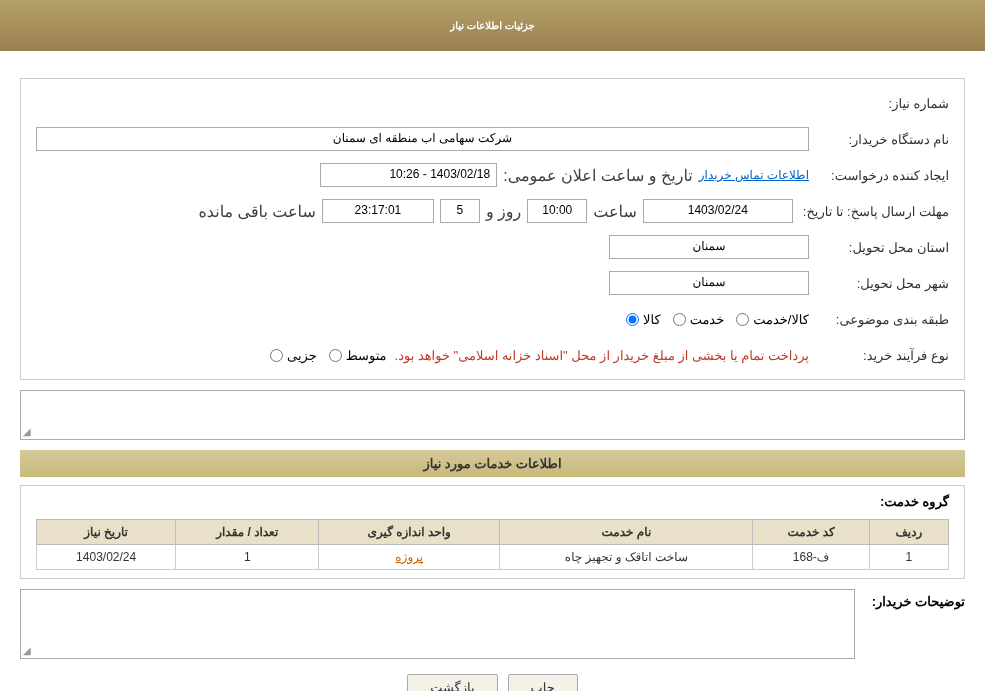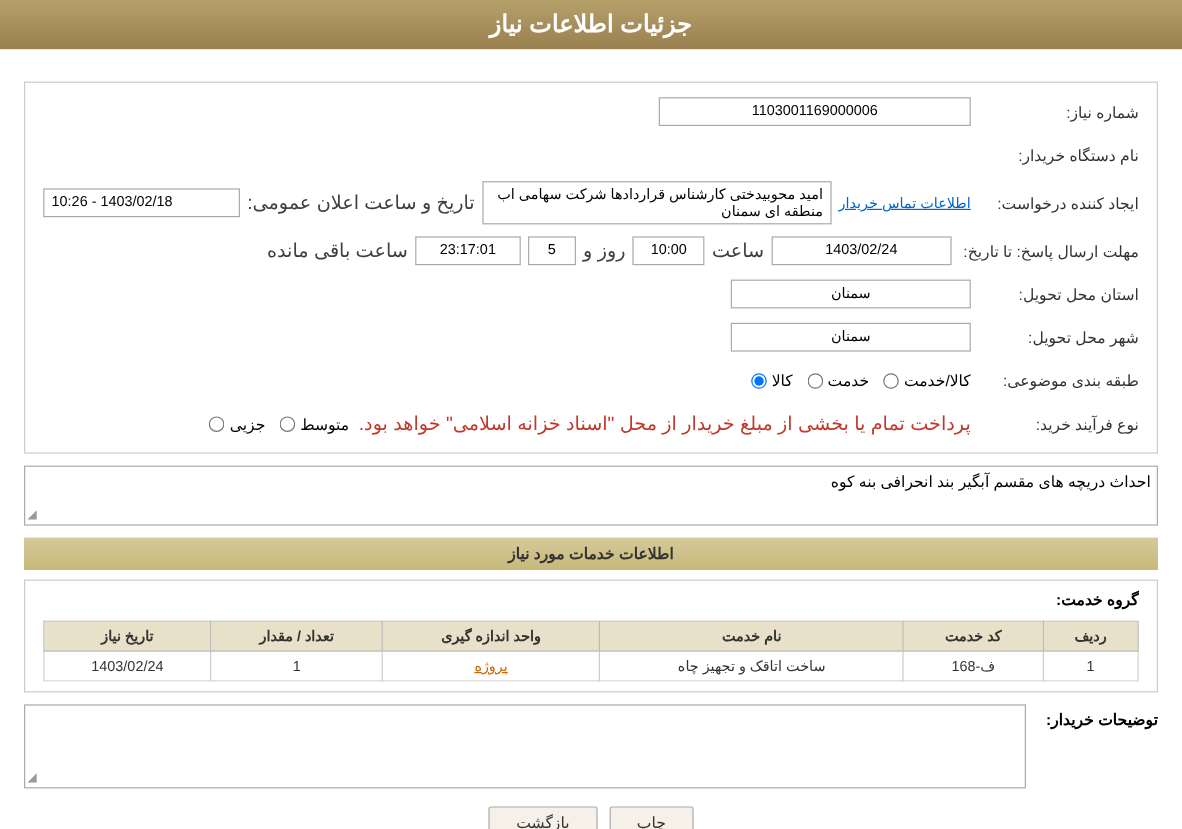--- a/index.html
+++ b/index.html
@@ -177,28 +177,28 @@
       border: 1px solid #aaa;
       cursor: pointer;
       background: #f5f0e8;
       color: #333;
       border-radius: 2px;
     }
     .section-title-bar {
       background: linear-gradient(to bottom, #b5a06a, #9a8050);
       color: #fff;
       text-align: center;
-      padding: 8px 20px;
-      font-size: 20px;
+      padding: 20px 20px;
+      font-size: 10px;
       font-weight: bold;
       margin-bottom: 12px;
     }
     .announce-text {
       color: #c0392b;
-      font-size: 16px;
+      font-size: 13px;
     }
     .detail-border {
       border: 1px solid #ccc;
       padding: 10px 15px;
       margin-bottom: 10px;
     }
     .need-desc-box {
       border: 1px solid #aaa;
       min-height: 50px;
       background: #fff;
@@ -217,48 +217,47 @@
   <div class="section-title-bar">
     <span>جزئیات اطلاعات نیاز</span>
   </div>
 
   <div class="content-area">
 
     <div class="detail-border">
 
       <div class="form-row">
         <div class="label-cell">شماره نیاز:</div>
+      </div>
+
+      <div class="form-row">
+        <div class="label-cell">نام دستگاه خریدار:</div>
         <div class="value-cell">
-          <div class="input-box input-medium" style="text-align:center;">1103001169000006</div>
-        </div>
-      </div>
-
-      <div class="form-row">
-        <div class="label-cell">نام دستگاه خریدار:</div>
+          <div class="input-box input-full" style="text-align:center;">شرکت سهامی اب منطقه ای سمنان</div>
+        </div>
       </div>
 
       <div class="form-row">
         <div class="label-cell">ایجاد کننده درخواست:</div>
         <div class="value-cell" style="flex-wrap:wrap; gap:6px;">
           <span class="link-text">اطلاعات تماس خریدار</span>
-          <span class="input-box" style="flex:1; text-align:right;">امید محوبیدختی کارشناس قراردادها شرکت سهامی اب منطقه ای سمنان</span>
           <span class="inline-label">تاریخ و ساعت اعلان عمومی:</span>
-          <span class="input-box" style="width:164px; text-align:left;">1403/02/18 - 10:26</span>
+          <span class="input-box" style="width:177px; text-align:right;">1403/02/18 - 10:26</span>
         </div>
       </div>
 
       <div class="form-row">
         <div class="label-cell">مهلت ارسال پاسخ: تا تاریخ:</div>
         <div class="value-cell inline-group">
           <span class="input-box date-input" style="text-align:center;">1403/02/24</span>
           <span class="inline-label">ساعت</span>
           <span class="input-box time-input" style="text-align:center;">10:00</span>
           <span class="inline-label">روز و</span>
           <span class="input-box" style="width:40px; text-align:center;">5</span>
-          <span class="input-box" style="width:88px; text-align:center;">23:17:01</span>
+          <span class="input-box" style="width:112px; text-align:center;">23:17:01</span>
           <span class="inline-label">ساعت باقی مانده</span>
         </div>
       </div>
 
       <div class="form-row">
         <div class="label-cell">استان محل تحویل:</div>
         <div class="value-cell">
           <span class="input-box" style="width:200px; text-align:center;">سمنان</span>
         </div>
       </div>
@@ -304,21 +303,20 @@
               <input type="radio" name="process" style="">
             </div>
           </div>
         </div>
       </div>
 
     </div>
 
     <div class="form-row" style="margin-bottom:10px; align-items:flex-start;">
       <div class="need-desc-box">
-        <span>احداث دریچه های مقسم آبگیر بند انحرافی بنه کوه</span>
         <span class="resize-handle">◢</span>
       </div>
     </div>
 
     <div class="section-header">اطلاعات خدمات مورد نیاز</div>
 
     <div class="services-section">
       <div class="service-row">
         <div class="service-label">گروه خدمت:</div>
       </div>

